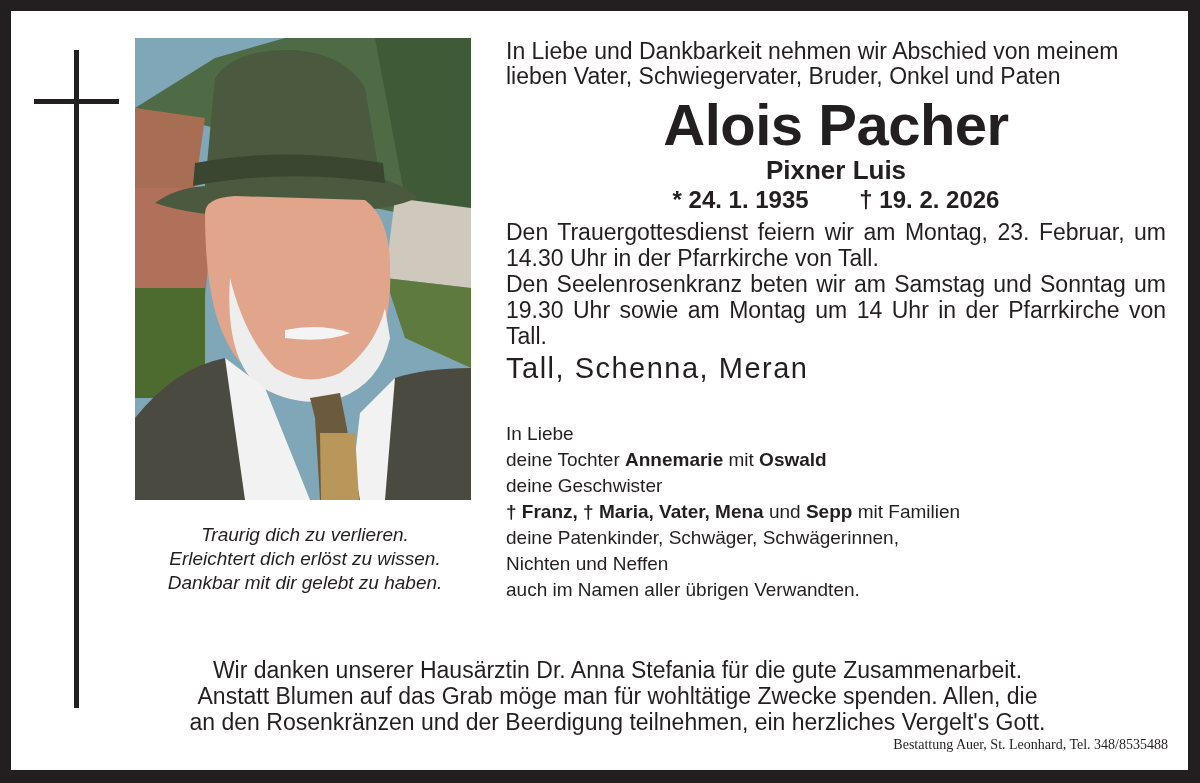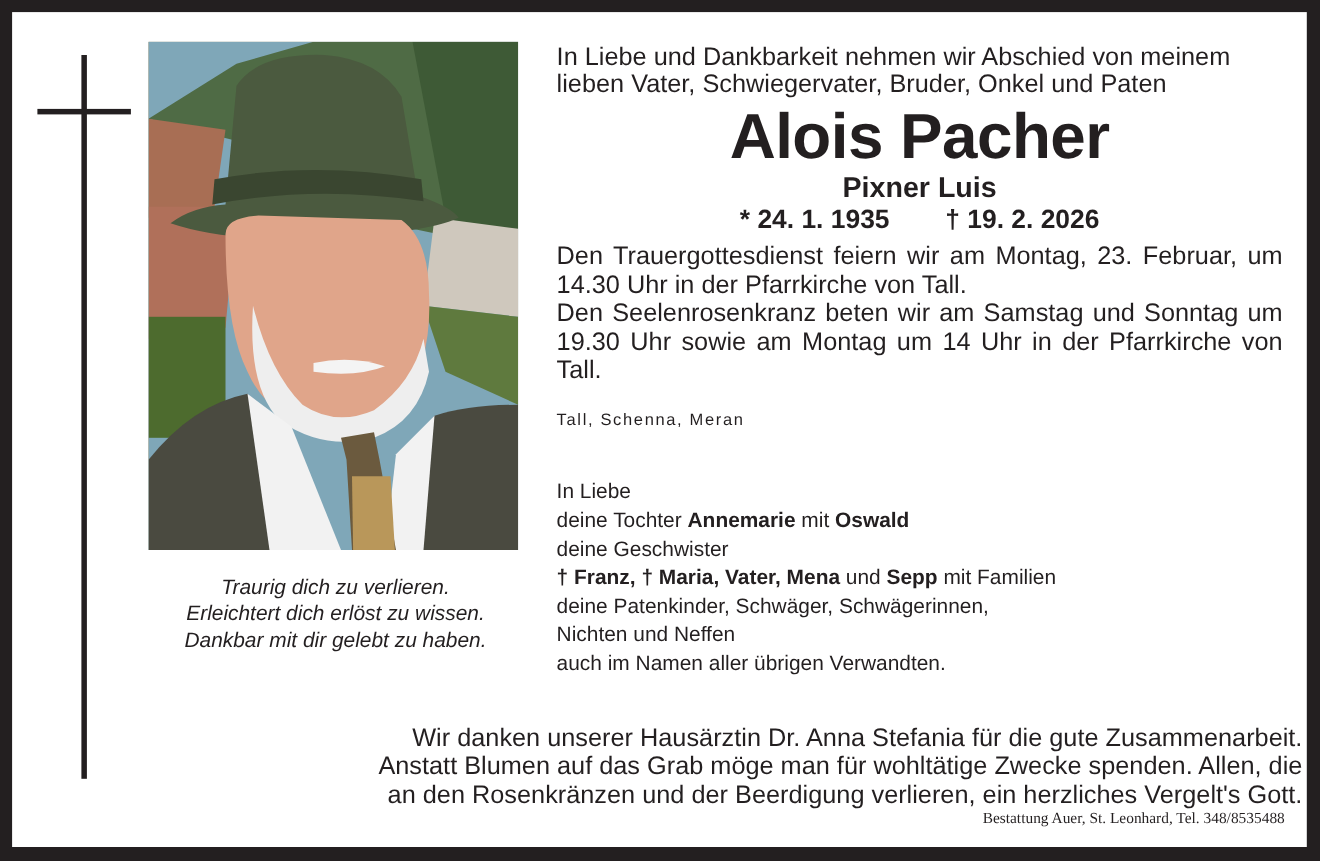--- a/index.html
+++ b/index.html
@@ -36,26 +36,26 @@
   .right { position: absolute; left: 495px; top: 28px; width: 660px; }
   .intro { font-size: 23px; line-height: 25px; margin: 0; }
   .name {
     text-align: center; font-weight: bold; font-size: 58px;
     line-height: 64px; margin: 4px 0 0 0; letter-spacing: -0.5px;
   }
   .nickname { text-align: center; font-weight: bold; font-size: 26px; line-height: 26px; margin-top: 0; }
   .dates { text-align: center; font-weight: bold; font-size: 24px; line-height: 34px; }
   .dates span { display: inline-block; margin: 0 22px; text-align: right; }
   .service { font-size: 23px; line-height: 26px; text-align: justify; margin-top: 2px; }
-  .places { font-size: 15px; line-height: 30px; letter-spacing: 1.5px; margin-top: 18px; }
+  .places { font-size: 29px; line-height: 30px; letter-spacing: 1.5px; margin-top: 4px; }
   .mourners { font-size: 19px; line-height: 26px; margin-top: 38px; }
   .mourners b { font-weight: bold; }
   .footer {
-    position: absolute; left: 16px; top: 646px; width: 1157px;
-    text-align: right; font-size: 23px; line-height: 26px;
+    position: absolute; left: 0; top: 646px; width: 1157px;
+    text-align: center; font-size: 23px; line-height: 26px; padding-left: 28px;
   }
   .funeral-home {
     position: absolute; right: 20px; top: 726px;
     font-size: 14px; line-height: 16px; font-family: Liberation Serif, serif;
   }
 </style>
 </head>
 <body>
 
 <div class="card">
@@ -123,17 +123,17 @@
       <div><b>† Franz, † Maria, Vater, Mena</b><span> und </span><b>Sepp</b><span> mit Familien</span></div>
       <div>deine Patenkinder, Schwäger, Schwägerinnen,</div>
       <div>Nichten und Neffen</div>
       <div>auch im Namen aller übrigen Verwandten.</div>
     </div>
   </div>
 
   <div class="footer">
     <div>Wir danken unserer Hausärztin Dr. Anna Stefania für die gute Zusammenarbeit.</div>
     <div>Anstatt Blumen auf das Grab möge man für wohltätige Zwecke spenden. Allen, die</div>
-    <div>an den Rosenkränzen und der Beerdigung verlieren, ein herzliches Vergelt's Gott.</div>
+    <div>an den Rosenkränzen und der Beerdigung teilnehmen, ein herzliches Vergelt's Gott.</div>
   </div>
 
   <div class="funeral-home">Bestattung Auer, St. Leonhard, Tel. 348/8535488</div>
 </div>
 
 </body></html>

